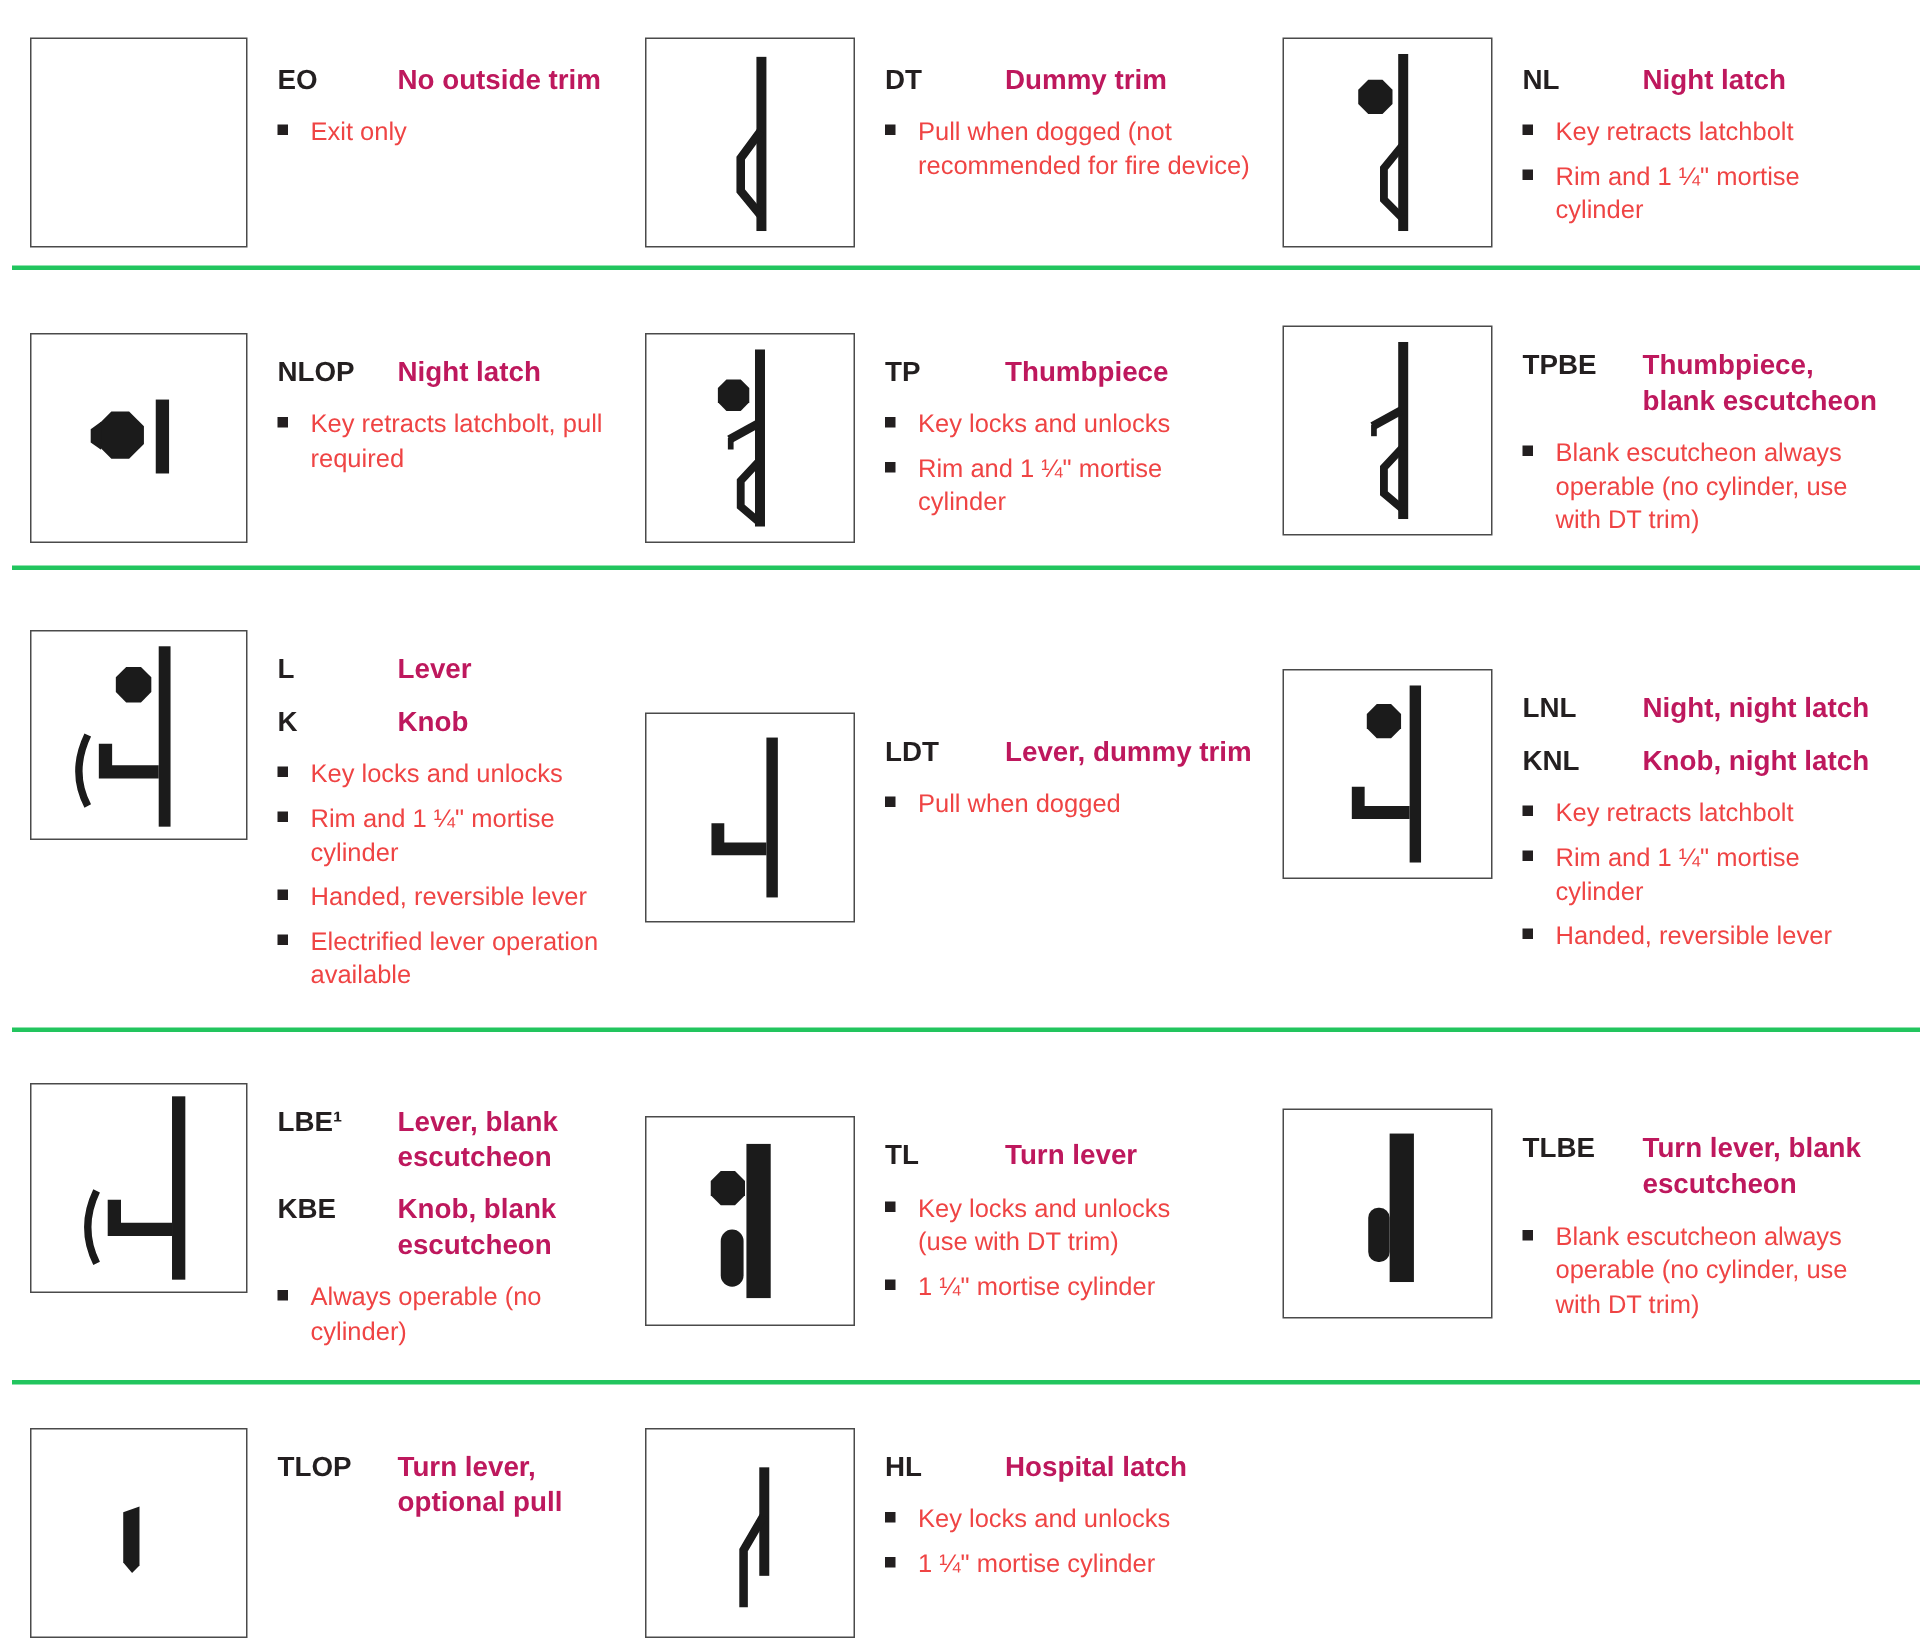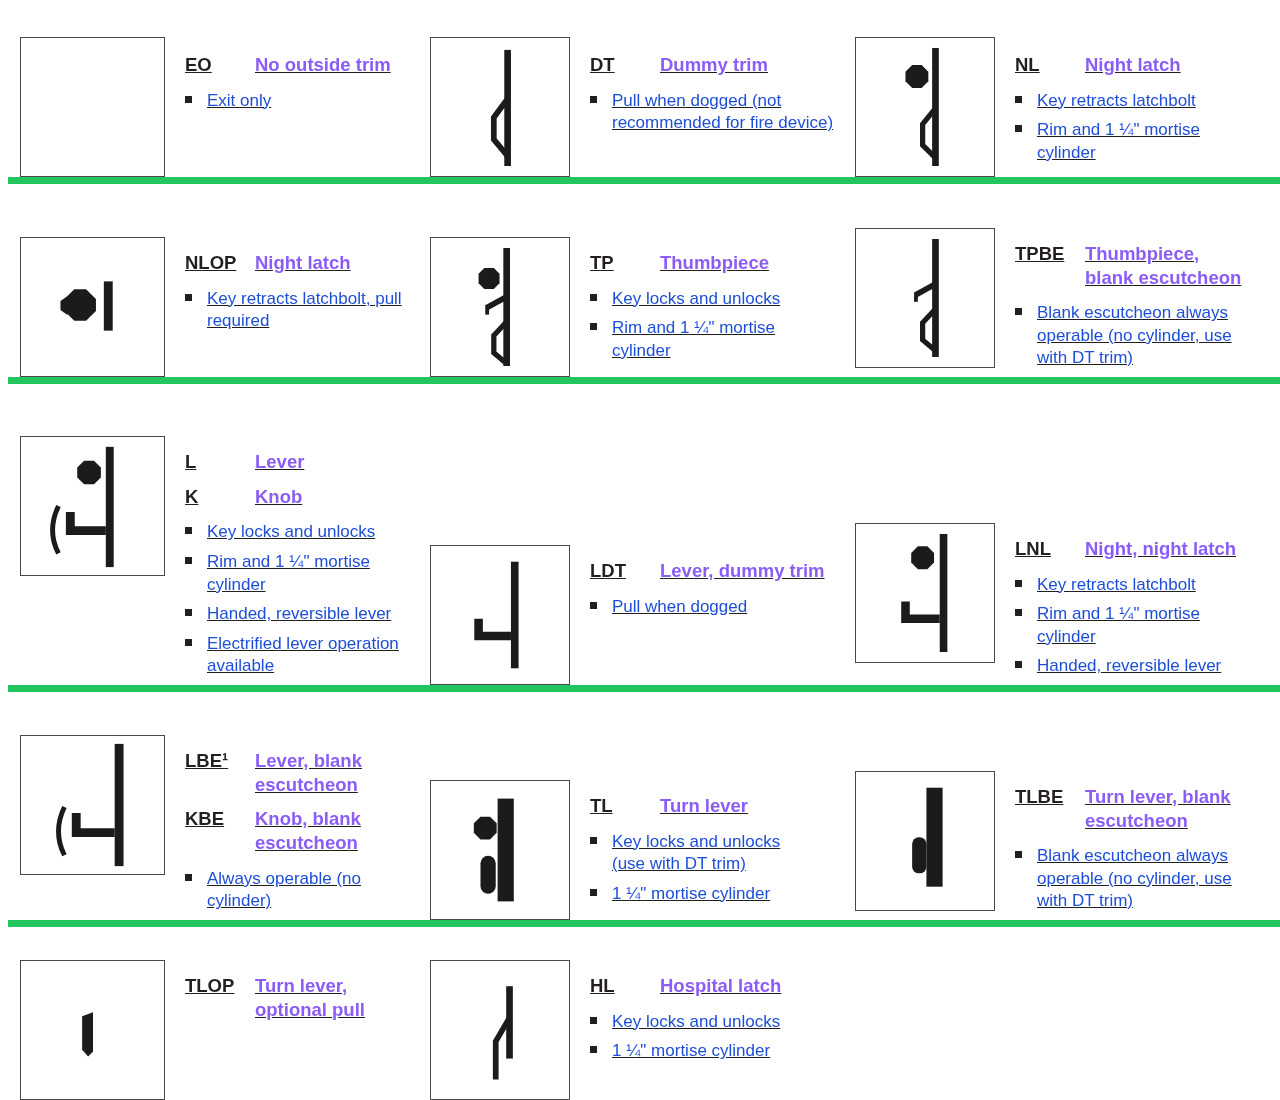--- a/index.html
+++ b/index.html
@@ -3,22 +3,22 @@
 <meta charset="utf-8">
 <style>
   html,body{margin:0;padding:0;background:#ffffff;}
   body{
     width:1280px;height:1100px;
     font-family:"Liberation Sans","DejaVu Sans",sans-serif;
     color:#231f20;
     -webkit-font-smoothing:antialiased;
   }
   .grid{padding-left:8px;}
-  .row{display:flex;align-items:flex-end;box-sizing:border-box;text-decoration:underline;}
-  .row.divided{border-top:7px solid #22c55e;}
+  .row{display:flex;align-items:center;box-sizing:border-box;}
+  .row.divided{border-top:3px solid #22c55e;}
   .r0{min-height:177px;padding-top:12px;}
   .r1{min-height:200px;padding-top:26px;}
   .r2{min-height:308px;padding-top:24px;}
   .r3{min-height:235px;padding-top:20px;}
   .r4{min-height:180px;padding-top:20px;}
   .cell{display:flex;box-sizing:border-box;gap:20px;}
   .c0{width:422px;padding-left:12px;padding-right:18px;}
   .c1{width:425px;padding-right:18px;}
   .c2{width:407px;padding-right:4px;}
   .icon-box{
@@ -28,25 +28,26 @@
   .c0 .icon-box{width:145px;}
   .icon-box svg{width:100%;height:100%;display:block;}
   .txt{flex:1;min-width:0;padding-top:14px;}
   .r0 .txt{padding-top:16px;}
   .entry{display:flex;margin-bottom:11px;}
   .code{
     width:70px;flex-shrink:0;font-weight:bold;font-size:18.5px;line-height:1.28;
     color:#231f20;
   }
   .title{
-    flex:1;font-weight:bold;font-size:18.5px;line-height:1.28;color:#8b5cf6;
+    flex:1;font-weight:bold;font-size:18.5px;line-height:1.28;color:#be185d;
     white-space:pre-line;
+    margin-left:10px;
   }
   .bullets{margin-top:13px;}
-  .bullet{display:flex;margin-bottom:7px;font-size:17px;line-height:1.33;color:#1d4ed8;}
+  .bullet{display:flex;margin-bottom:7px;font-size:17px;line-height:1.33;color:#ef4444;}
   .bullet .marker{width:22px;flex-shrink:0;padding-top:6px;}
   .bullet .marker .sq{display:block;width:7px;height:7px;background:#231f20;}
   .bullet .btext{flex:1;min-width:0;white-space:pre-line;}
 </style>
 </head>
 <body>
 
 <div class="grid" id="grid">
     <div class="row r0">
       <div class="cell c0">
@@ -276,20 +277,24 @@
             <rect x="88" y="8" width="8" height="124"></rect>
      <polygon points="82,38 75,45 65,45 58,38 58,28 65,21 75,21 82,28"></polygon>
      <path d="M88 97 L52 97 L52 79" fill="none" stroke-width="9"></path>
           </svg>
         </div>
         <div class="txt">
           <div class="entry">
             <span class="code">LNL</span>
             <span class="title">Night, night latch</span>
           </div>
+          <div class="entry">
+            <span class="code">KNL</span>
+            <span class="title">Knob, night latch</span>
+          </div>
           <div class="bullets">
             <div class="bullet">
               <span class="marker">
                 <span class="sq"></span>
               </span>
               <span class="btext">Key retracts latchbolt</span>
             </div>
             <div class="bullet">
               <span class="marker">
                 <span class="sq"></span>

